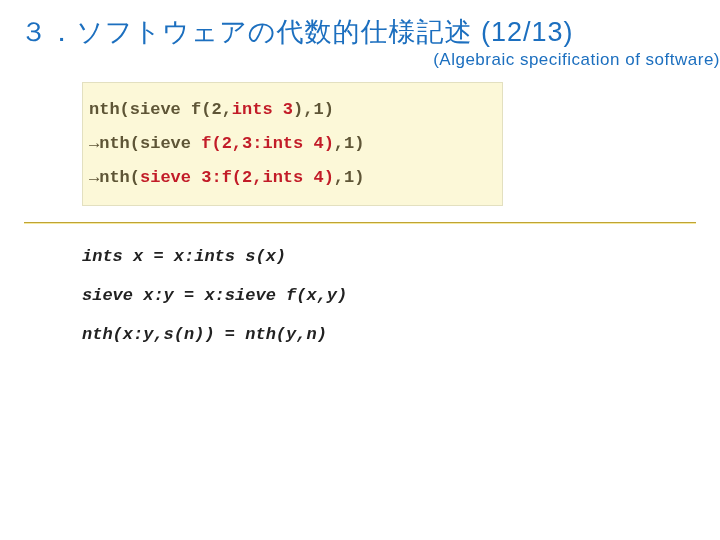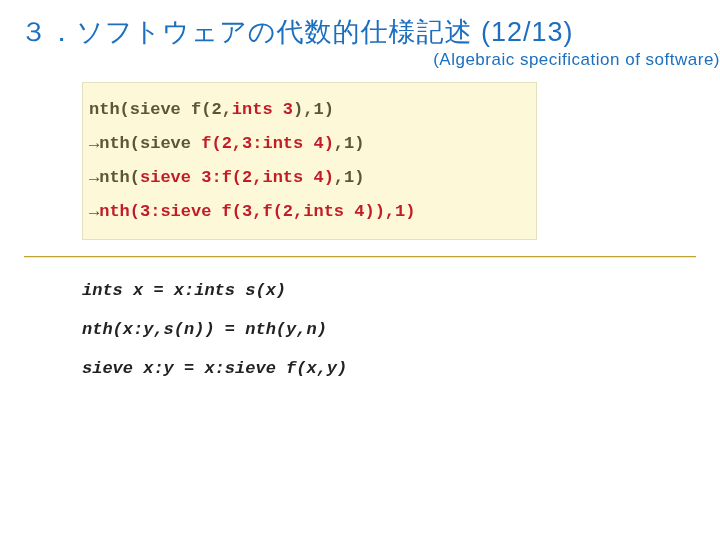--- a/index.html
+++ b/index.html
@@ -27,21 +27,21 @@
     padding: 0 0 4px 102px;
     font-size: 17px;
     color: #1c6fbf;
     font-family: "Century Gothic","Arial",sans-serif;
     letter-spacing: 0.5px;
     margin-top: -2px;
     text-align: right;
   }
   .deriv-box {
     margin: 8px 0 0 82px;
-    width: 455px;
+    width: 421px;
     background: #fcf8d8;
     border: 1px solid #e3e0c0;
     padding: 10px 6px 10px 6px;
     font-family: "Courier New", monospace;
     font-weight: bold;
     font-size: 17px;
     line-height: 1.0;
     color: #5e5536;
   }
   .deriv-box .row {
@@ -84,24 +84,21 @@
 <div class="deriv-box">
   <div class="row">
     <span>nth</span><span>(sieve f(2,</span><span class="hilite">ints 3</span><span>),1)</span>
   </div>
   <div class="row">
     <span class="arrow-start">→</span><span>nth</span><span>(sieve </span><span class="hilite">f(2,3:ints 4)</span><span>,1)</span>
   </div>
   <div class="row">
     <span class="arrow-start">→</span><span>nth(</span><span class="hilite">sieve 3:f(2,ints 4)</span><span>,1)</span>
   </div>
-  <div class="row">
-    <span class="arrow-start">→</span><span class="hilite">nth(3:sieve f(3,f(2,ints 4)),1)</span><span></span>
-  </div>
 </div>
 
 <hr class="divider">
 
 <div class="defs">
   <div class="drow">ints x = x:ints s(x)</div>
+  <div class="drow">sieve x:y = x:sieve f(x,y)</div>
   <div class="drow">nth(x:y,s(n)) = nth(y,n)</div>
-  <div class="drow">sieve x:y = x:sieve f(x,y)</div>
 </div>
 
 </body></html>

